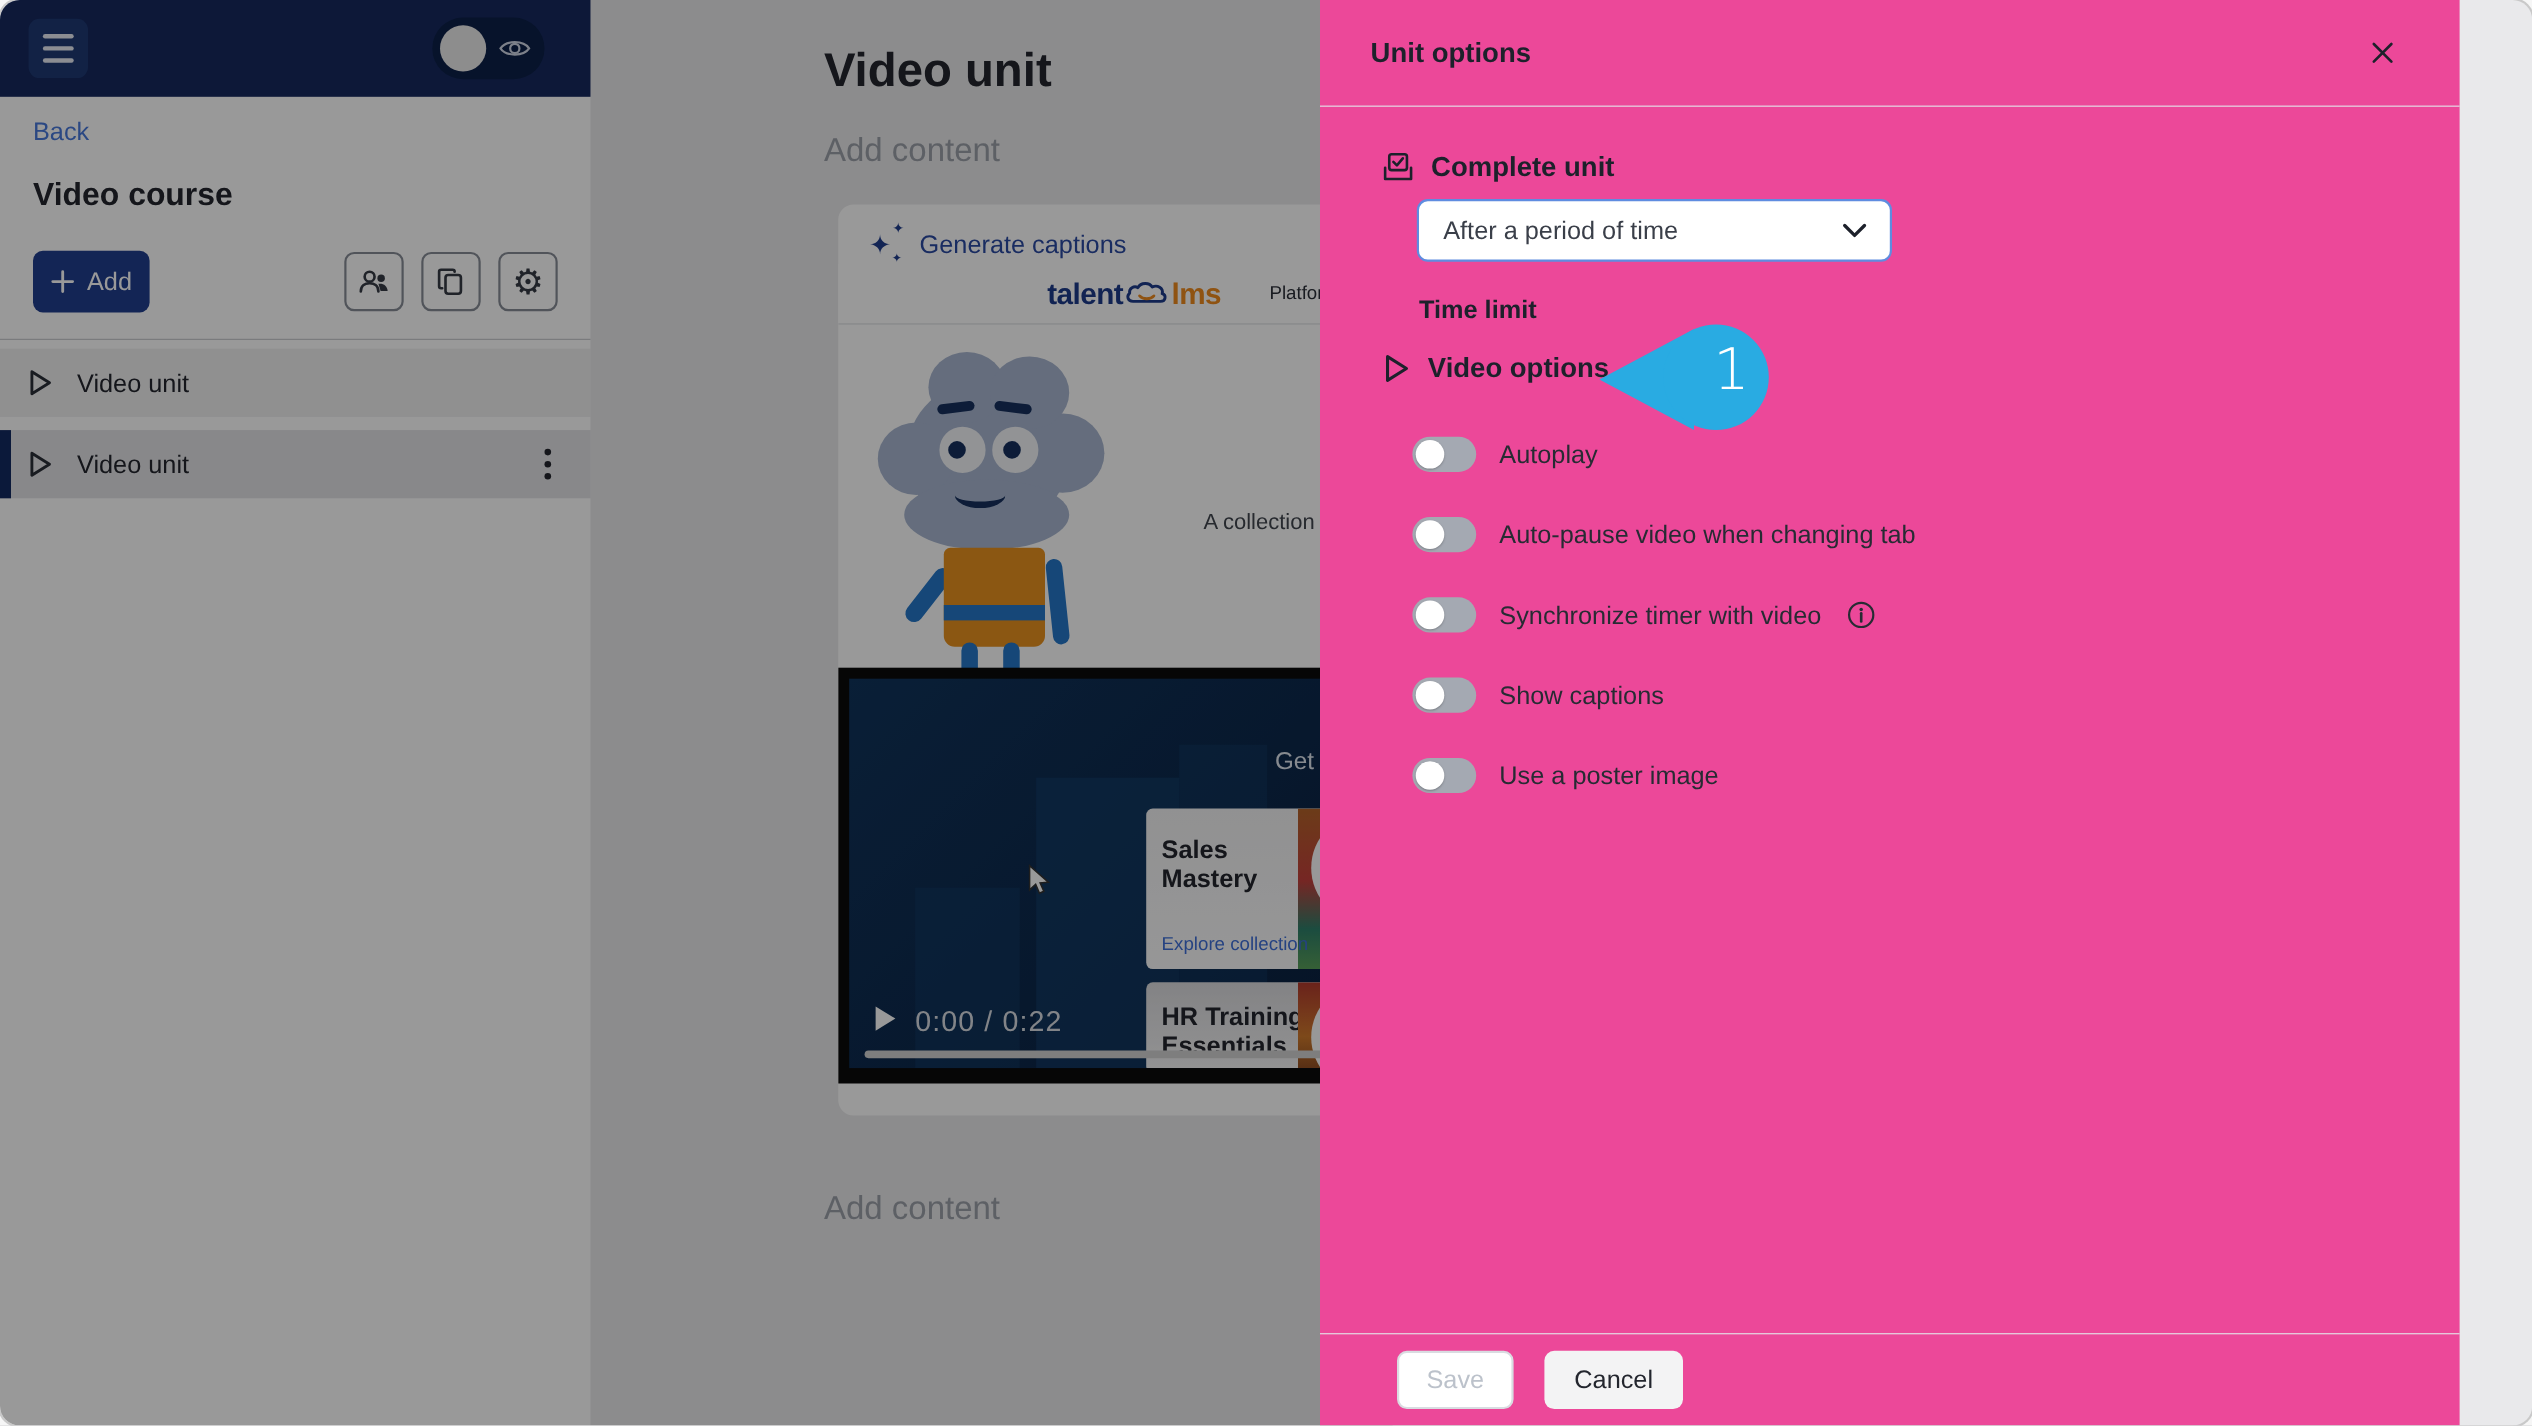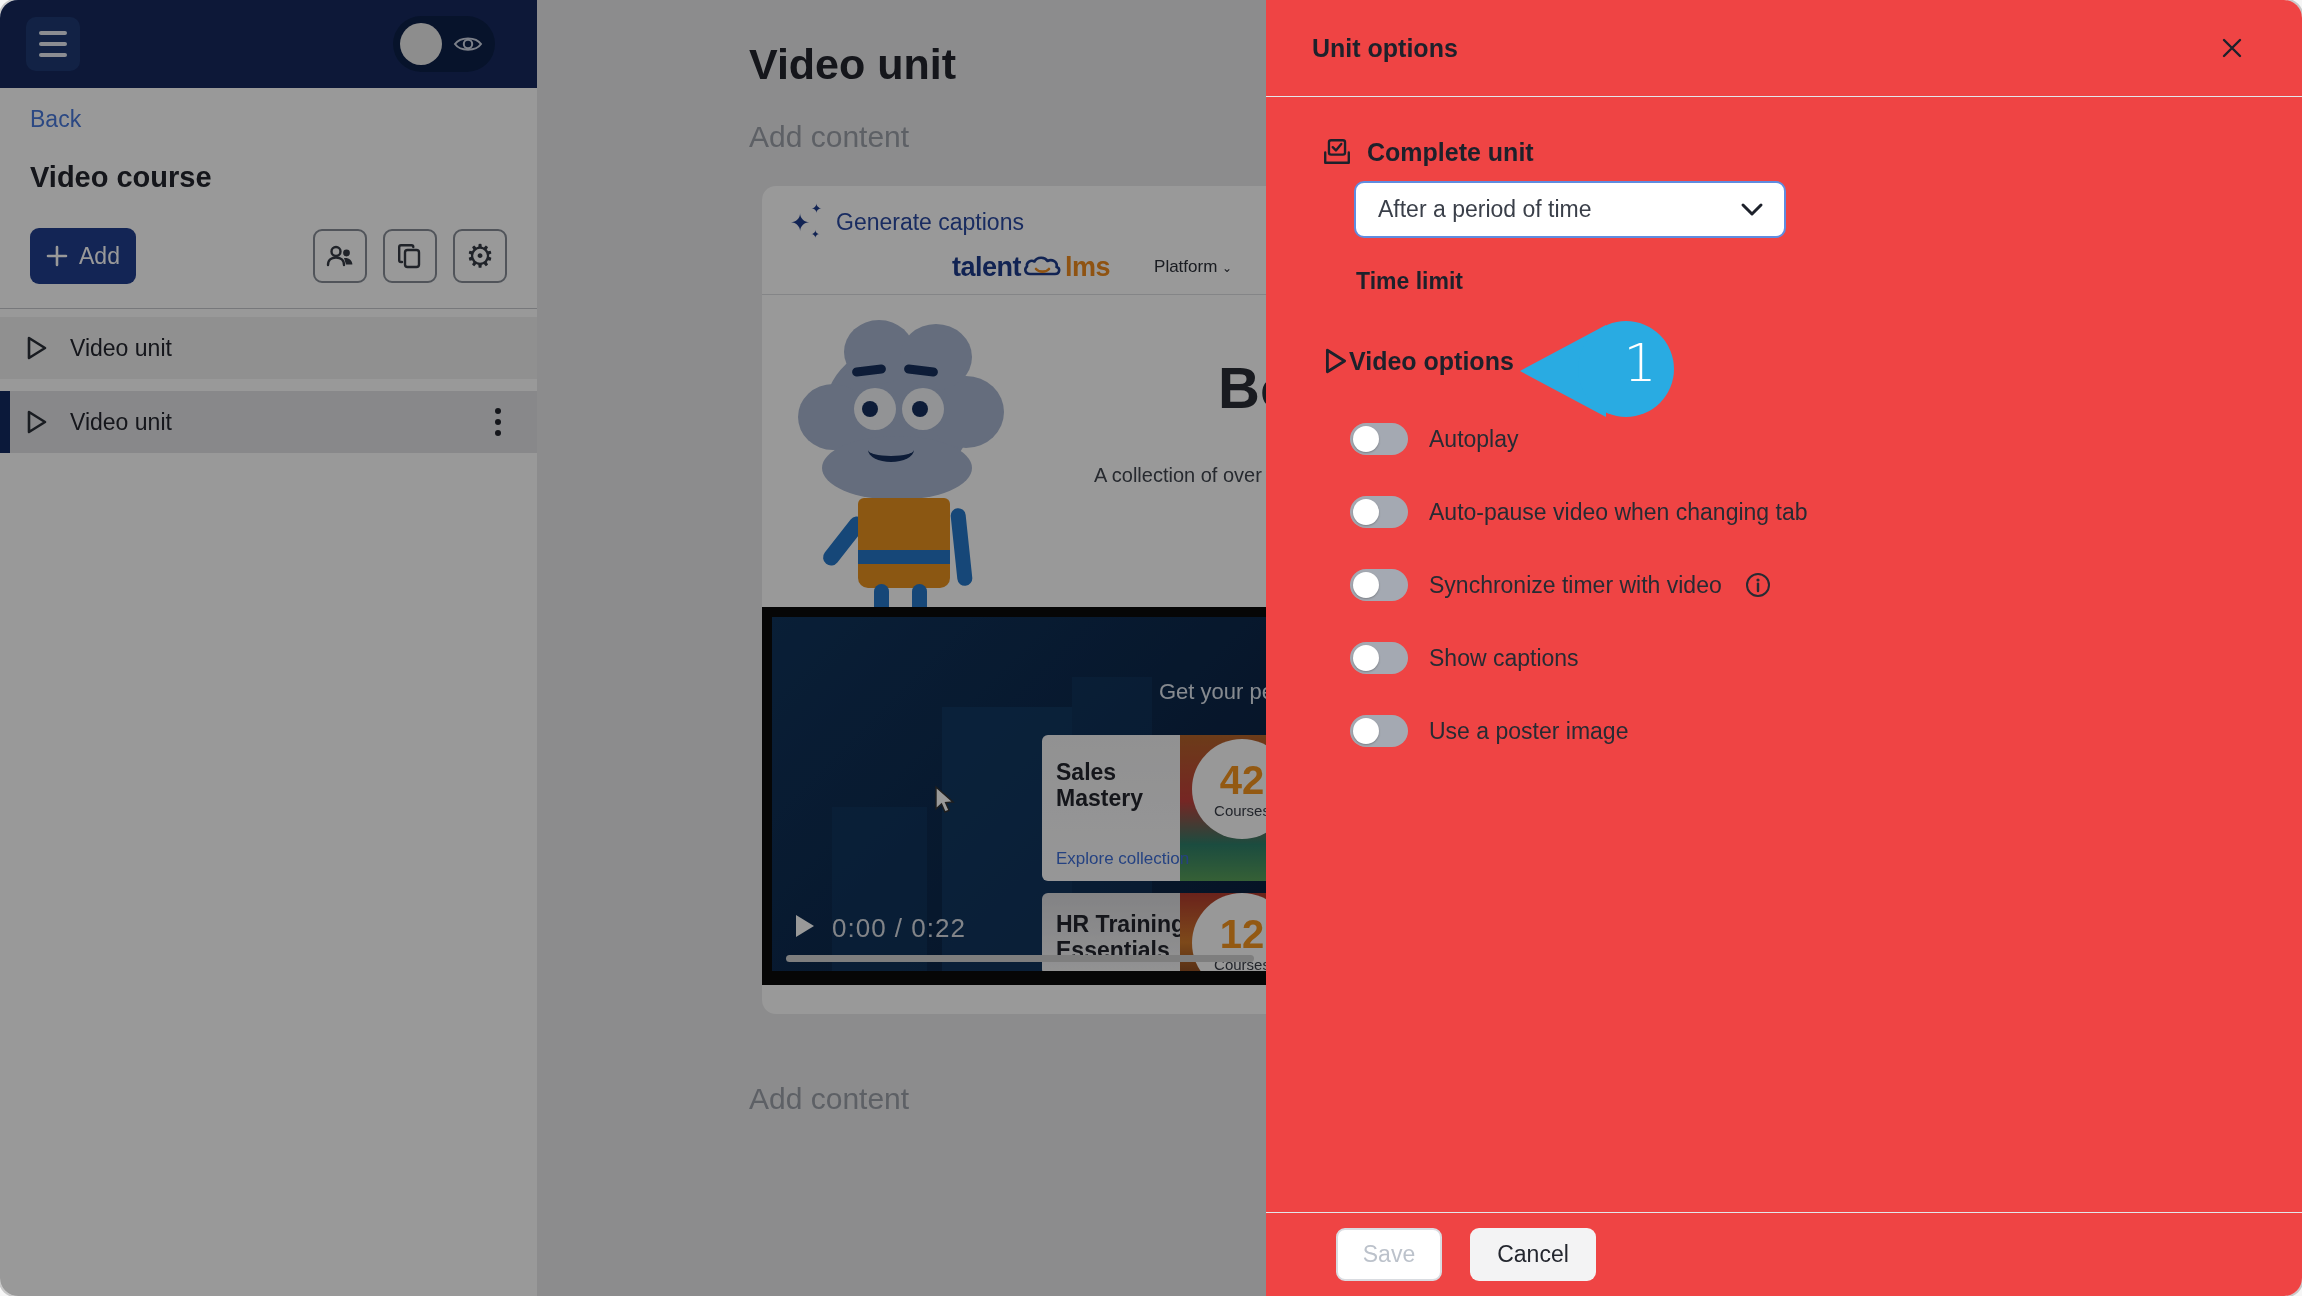--- a/index.html
+++ b/index.html
@@ -96,38 +96,38 @@
   .play-tri { position:absolute; left:24px; top:298px; width:0; height:0; border-left:18px solid #ffffff;
               border-top:11px solid transparent; border-bottom:11px solid transparent; cursor:pointer; }
   .time-text { position:absolute; left:60px; top:296px; color:#d9dde3; font-size:26px; letter-spacing:1px; }
   .progress { position:absolute; left:14px; top:338px; width:468px; height:7px; background:#d2d2d2; border-radius:4px; cursor:pointer; }
   .cursor-arrow { position:absolute; left:160px; top:168px; }
 
   
   .dim { position:absolute; left:0; top:0; width:1266px; height:1296px; background:rgba(0,0,0,0.40); z-index:50; }
 
   
-  .panel { position:absolute; left:1266px; top:0; width:1036px; height:100%; background:#ef4444; z-index:60;
+  .panel { position:absolute; left:1200px; top:0; width:1036px; height:100%; background:#ec4899; z-index:60;
            display:flex; flex-direction:column; }
   .panel-header { height:97px; border-bottom:1px solid #e4e6ea; display:flex; align-items:center;
                   justify-content:space-between; padding:0 50px 0 46px; flex:0 0 auto; }
   .panel-title { font-size:25px; font-weight:bold; color:#1d212b; }
   .close-btn { background:none; border:none; cursor:pointer; padding:6px; display:flex; }
   .panel-body { flex:1; padding:40px 48px 0 56px; position:relative; overflow:hidden; }
   .sec-head { display:flex; align-items:center; gap:15px; color:#1d212b; }
   .sec-head .sec-label { font-size:25px; font-weight:bold; color:#1d212b; }
   .dropdown { margin:14px 0 0 32px; width:432px; height:57px; border:2px solid #5f8ce0; border-radius:10px;
               display:flex; align-items:center; justify-content:space-between; padding:0 20px 0 22px;
               cursor:pointer; background:#fff; }
   .dropdown .dd-value { font-size:23px; color:#3a3f49; }
   .field-label { margin:30px 0 0 34px; font-size:23px; font-weight:bold; color:#1d212b; }
   .tl-input { margin:14px 0 0 32px; width:432px; height:58px; background:#f3f3f4; border:none; border-radius:9px;
               padding:0 24px; font-size:23px; font-style:italic; color:#3a3f49; font-family:inherit; }
   .tl-input::placeholder { color:#4c515a; font-style:italic; opacity:1; }
-  .vo-row { position:relative; display:flex; align-items:center; gap:1px; margin:46px 0 0 2px; height:40px; }
+  .vo-row { position:relative; display:flex; align-items:center; gap:16px; margin:20px 0 0 2px; height:40px; }
   .vo-row .sec-label { font-size:25px; font-weight:bold; color:#1d212b; }
   .callout { position:absolute; left:190px; top:-32px; width:170px; height:118px; pointer-events:none; }
   .callout .num { position:absolute; left:96px; top:24px; width:60px; text-align:center; color:#ffffff;
                   font-size:52px; font-weight:300; font-family:"DejaVu Sans",sans-serif; }
   .toggles { margin:36px 0 0 28px; }
   .toggle-row { display:flex; align-items:center; gap:21px; height:44px; margin-bottom:29px; }
   .switch { width:58px; height:32px; border-radius:16px; background:#a4a9b2; position:relative; cursor:pointer; flex:0 0 auto; }
   .switch .knob { position:absolute; left:3px; top:3px; width:26px; height:26px; border-radius:50%; background:#ffffff;
                   box-shadow:0 1px 2px rgba(0,0,0,.25); }
   .toggle-label { font-size:23px; color:#272b33; }

